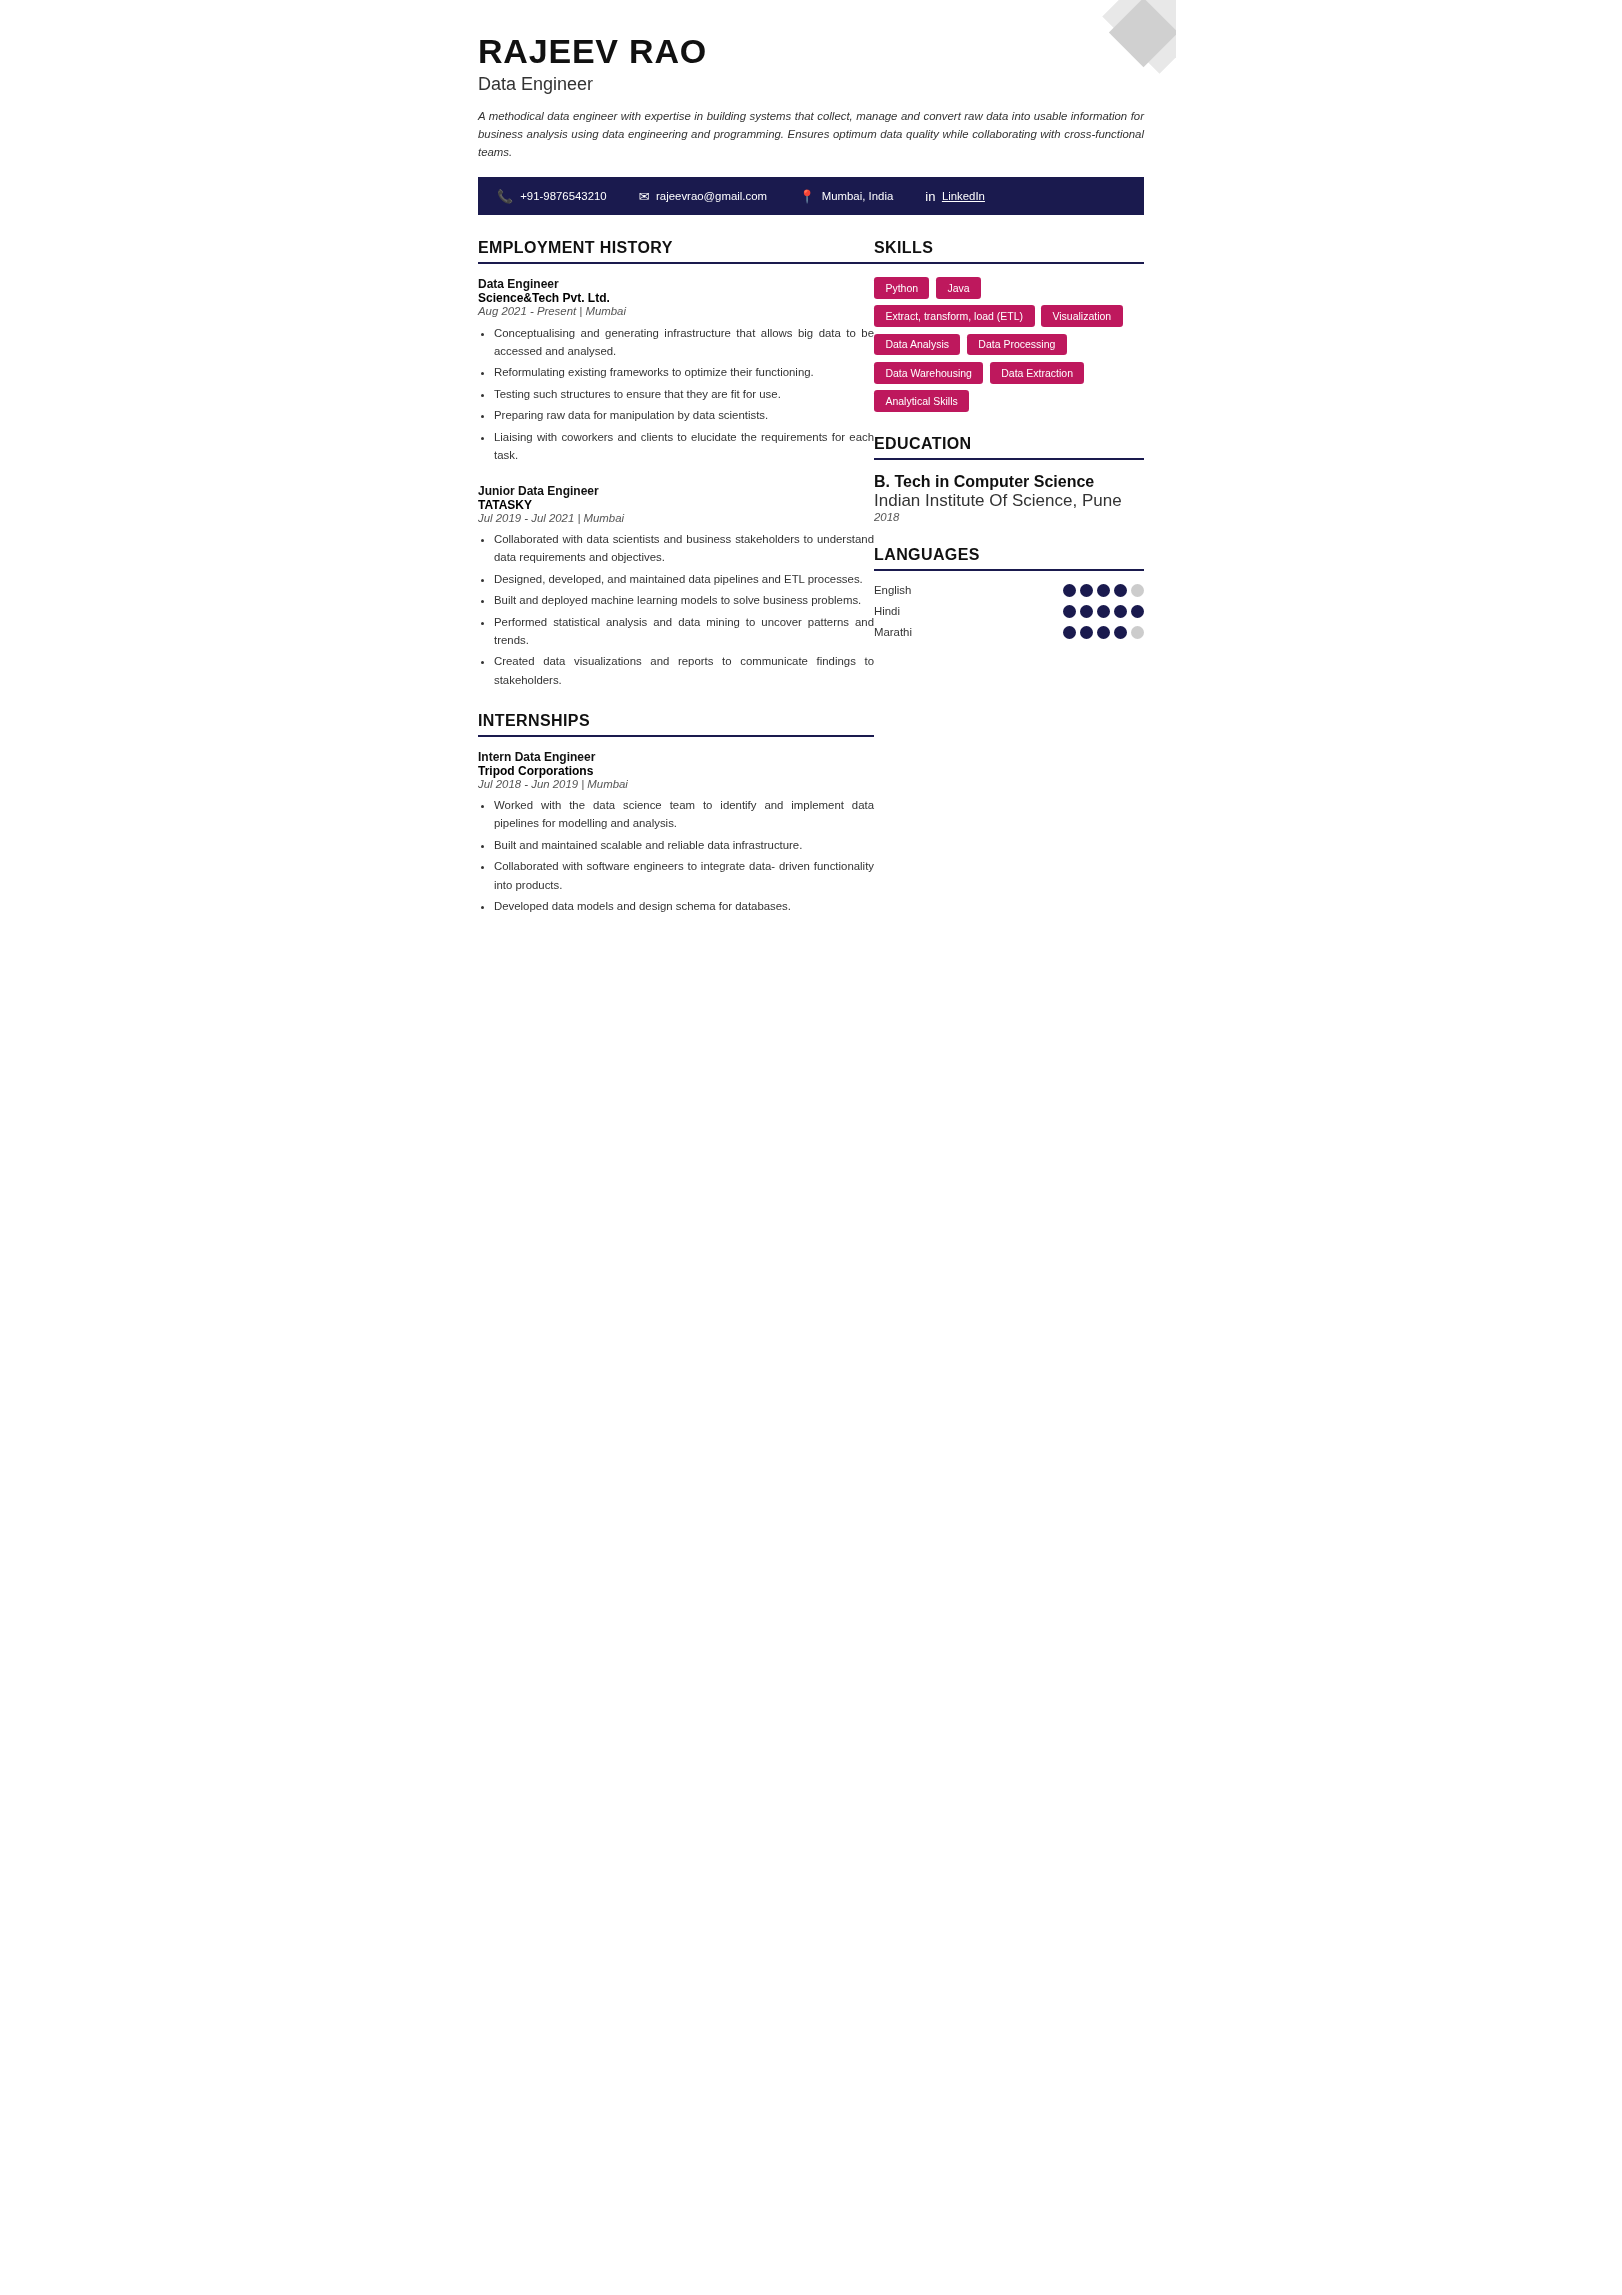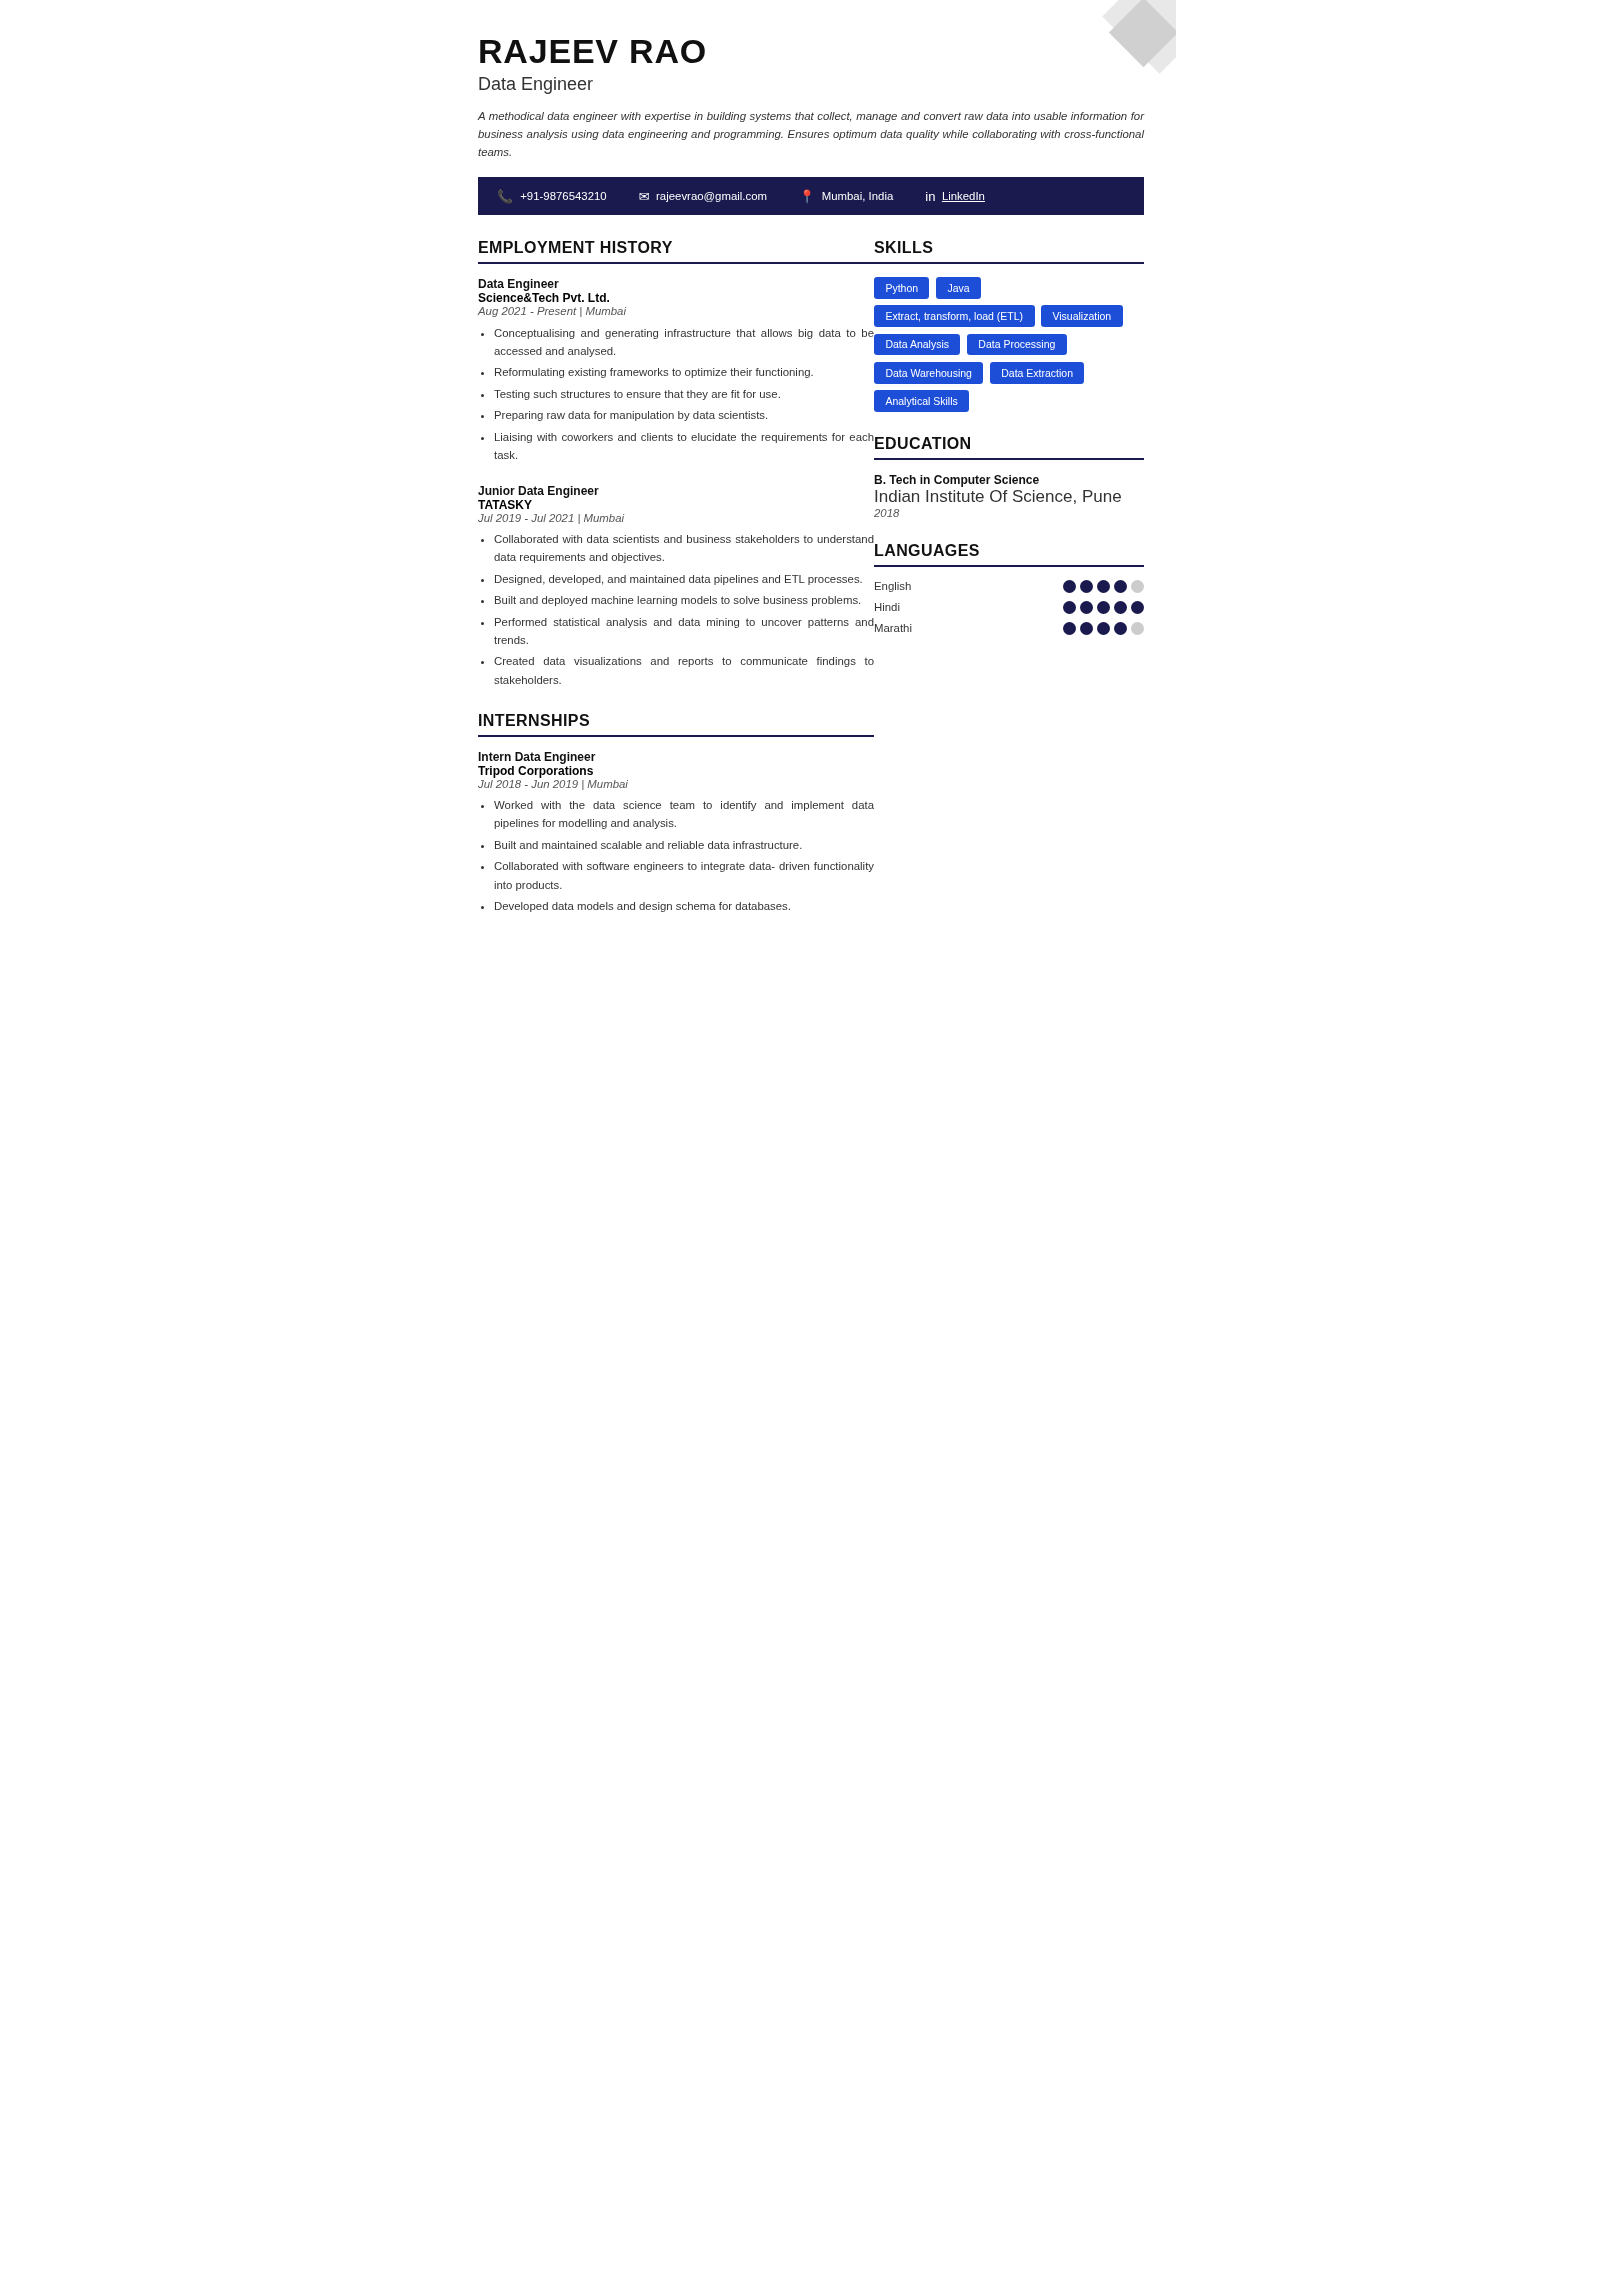--- a/index.html
+++ b/index.html
@@ -152,34 +152,34 @@
     }
 
     
     .skills-container {
       display: flex;
       flex-wrap: wrap;
       gap: 6.5px;
       margin-bottom: 8px;
     }
     .skill-tag {
-      background: #1d4ed8;
+      background: #be185d;
       color: #fff;
       padding: 4.9px 11.4px;
       border-radius: 3.2px;
       font-size: 10.5px;
       font-weight: 500;
     }
 
     
     .edu-entry {
       margin-bottom: 13px;
     }
     .edu-degree {
-      font-size: 12px;
+      font-size: 16px;
       font-weight: 700;
       color: #111;
     }
     .edu-school {
       font-size: 17px;
       color: #333;
     }
     .edu-year {
       font-size: 11.4px;
       font-style: italic;

